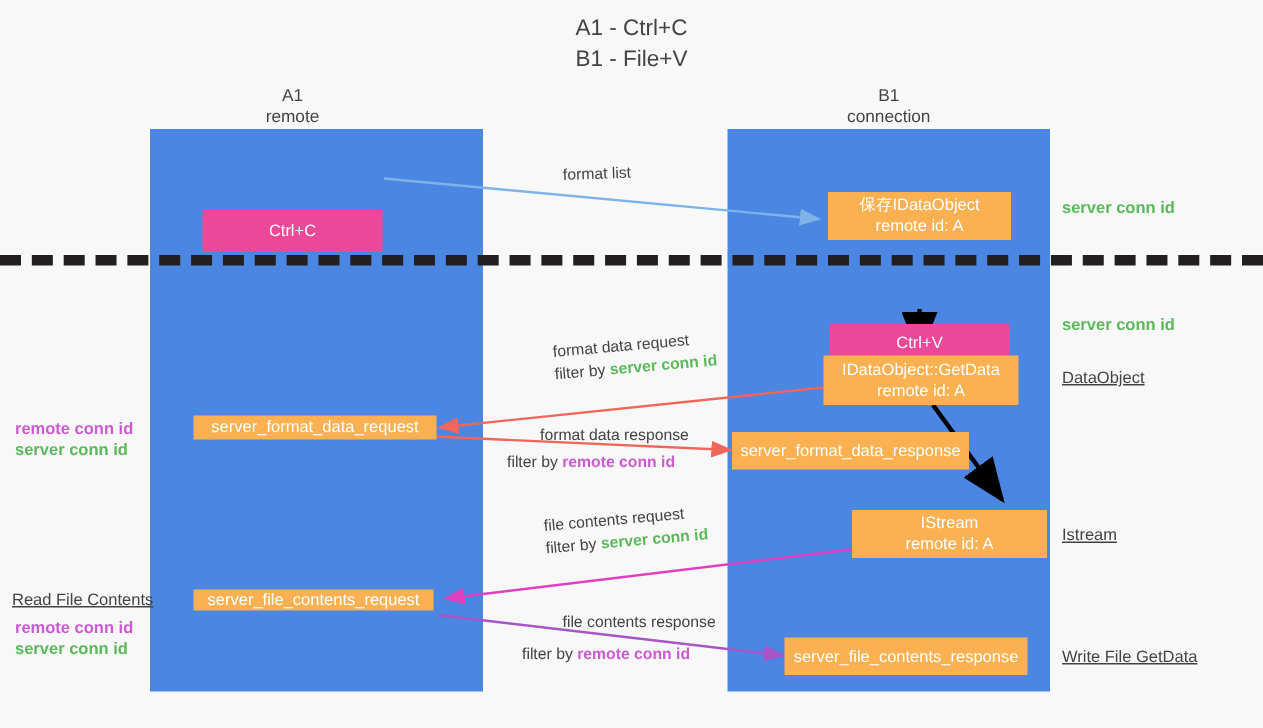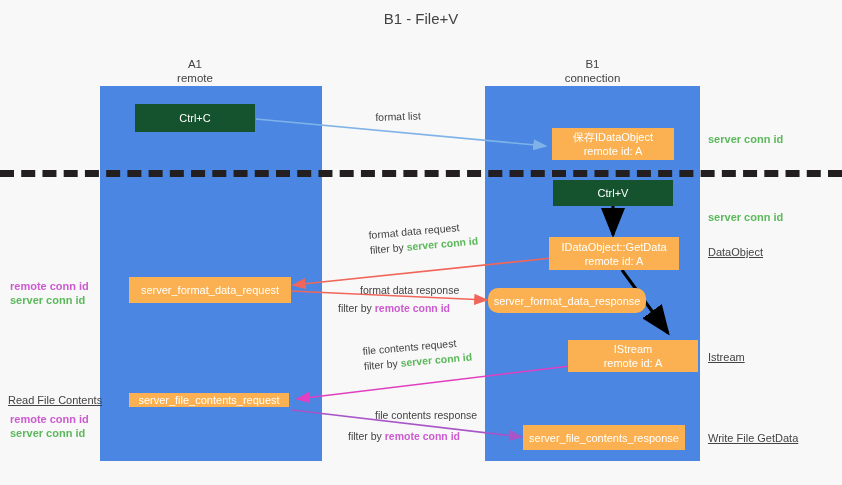--- a/index.html
+++ b/index.html
@@ -56,21 +56,21 @@
     display: flex;
     flex-direction: column;
     align-items: center;
     justify-content: center;
     color: #ffffff;
     font-size: 11px;
     line-height: 14px;
     text-align: center;
     padding: 2px 6px;
   }
-  .box.green { background: #14532d; }
+  .box.green { background: #ec4899; margin-top: 36px; }
   .box.orange { background: #fcb champ; }
   .box.orange { background: #fbb151; }
 
   
   #dashed-divider {
     left: 0; top: 170px;
     width: 842px;
     height: 0;
     border-top: 7px dashed #231f20;
   }
@@ -100,20 +100,21 @@
     width: 842px; height: 485px;
     pointer-events: none;
   }
 </style>
 </head>
 <body>
 
 <div id="stage">
 
   <div class="abs" id="title-block">
+    <div>A1 - Ctrl+C</div>
     <div>B1 - File+V</div>
   </div>
 
   <div class="abs lane-header" id="lane-a-header">
     <div>A1</div>
     <div>remote</div>
   </div>
   <div class="abs lane-header" id="lane-b-header">
     <div>B1</div>
     <div>connection</div>
@@ -167,25 +168,25 @@
 
   <div class="abs box green" style="left:553px; top:180px; width:120px; height:26px;">
     <span>Ctrl+V</span>
   </div>
 
   <div class="abs box orange" style="left:549px; top:237px; width:130px; height:33px;">
     <span>IDataObject::GetData</span>
     <span>remote id: A</span>
   </div>
 
-  <div class="abs box orange" style="left:129px; top:277px; width:162px; height:26px;">
+  <div class="abs box orange" style="left:129px; top:277px; width:162px; height:16px;">
     <span>server_format_data_request</span>
   </div>
 
-  <div class="abs box orange" style="left:488px; top:288px; width:158px; height:25px;border-radius:10px;">
+  <div class="abs box orange" style="left:488px; top:288px; width:158px; height:25px;">
     <span>server_format_data_response</span>
   </div>
 
   <div class="abs box orange" style="left:568px; top:340px; width:130px; height:32px;">
     <span>IStream</span>
     <span>remote id: A</span>
   </div>
 
   <div class="abs box orange" style="left:129px; top:393px; width:160px; height:14px;">
     <span>server_file_contents_request</span>

